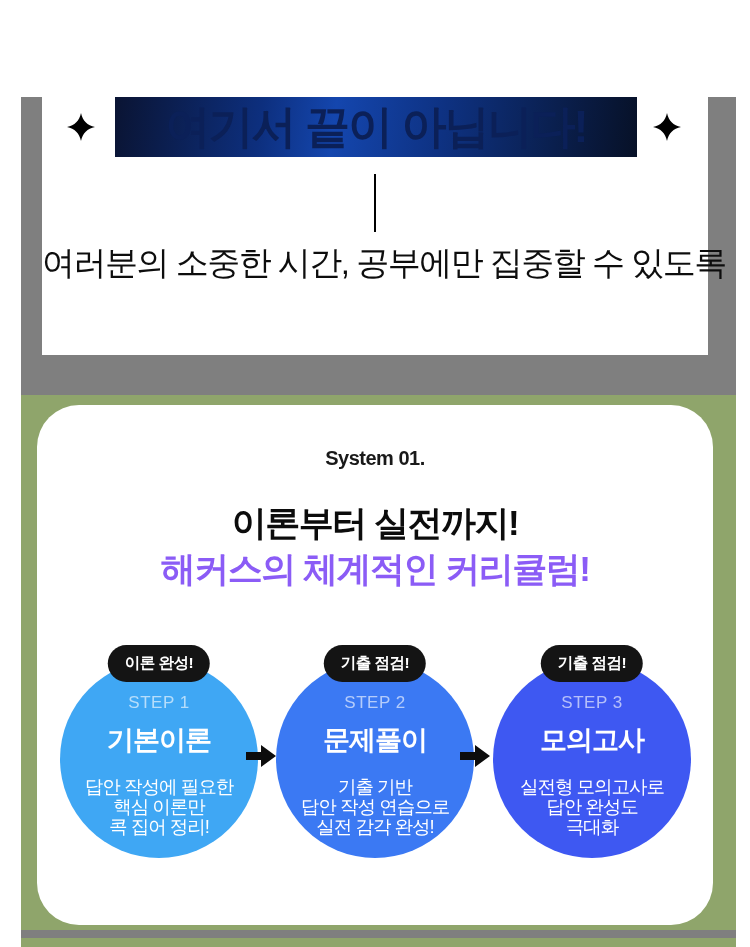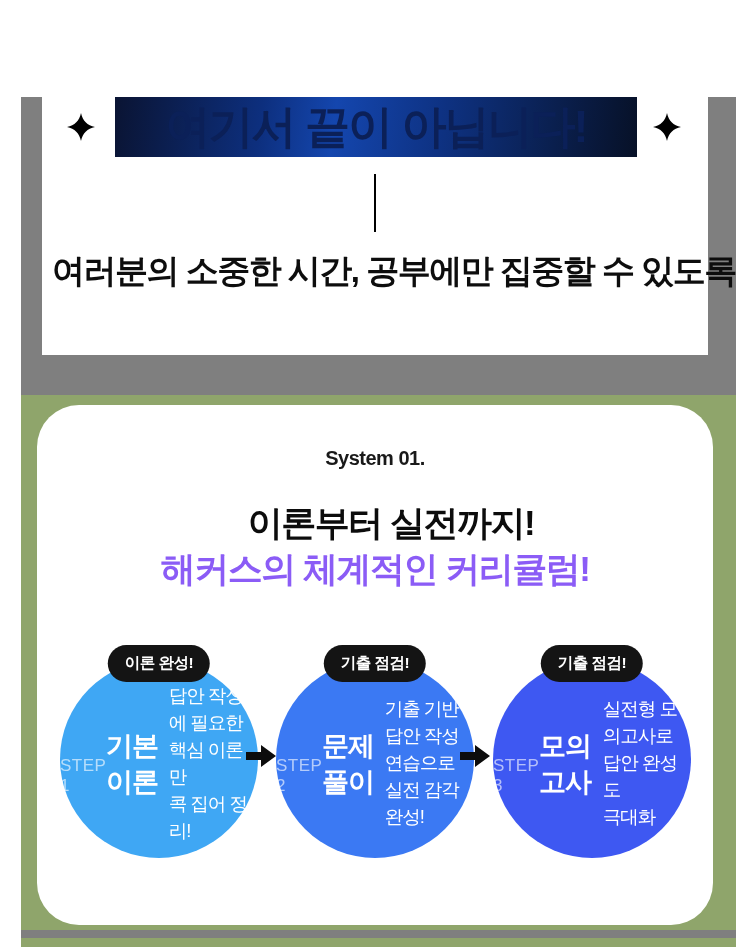--- a/index.html
+++ b/index.html
@@ -22,56 +22,56 @@
     font-size: 45px; font-weight: 900; letter-spacing: -2px;
     color: #0b2058; white-space: nowrap;
   }
   .sparkle { position: absolute; top: 16px; width: 28px; height: 28px; }
   .sparkle.left { left: 25px; }
   .sparkle.right { right: 27px; }
 
   .vline { position: absolute; left: 50%; top: 77px; width: 2px; height: 58px; background: #000000; transform: translateX(-50%); }
 
   .intro-line1 {
-    position: absolute; left: 0; top: 152px; width: 100%;
-    text-align: center; font-size: 33px; font-weight: 700; color: #0d0d0d; letter-spacing: -1.5px; white-space: nowrap; margin-left: 10px;
+    position: absolute; left: 0; top: 144px; width: 100%;
+    text-align: center; font-size: 33px; font-weight: 400; color: #0d0d0d; letter-spacing: -1.5px; white-space: nowrap;
   }
   .intro-line2 {
     position: absolute; left: 0; top: 198px; width: 100%;
     text-align: center; font-size: 42px; font-weight: 900; color: #000000; letter-spacing: -1.5px; white-space: nowrap;
   }
 
   
   .green-section { position: absolute; left: 21px; top: 395px; width: 715px; height: 552px; background: #8fa56b; }
   .gray-stripe { position: absolute; left: 21px; top: 930px; width: 715px; height: 8px; background: #7f7f7f; }
 
   .card {
     position: absolute; left: 37px; top: 405px; width: 676px; height: 520px;
     background: #ffffff; border-radius: 42px;
   }
   .sys-label { position: absolute; top: 42px; width: 100%; text-align: center; font-size: 20px; font-weight: 700; color: #191919; letter-spacing: -0.5px; }
-  .sys-h1 { position: absolute; top: 95px; width: 100%; text-align: center; font-size: 35px; font-weight: 800; color: #0c0c0c; letter-spacing: -1.5px; margin-left: 16px; }
+  .sys-h1 { position: absolute; top: 95px; width: 100%; text-align: center; font-size: 35px; font-weight: 800; color: #0c0c0c; letter-spacing: -1.5px; }
   .sys-h2 { position: absolute; top: 141px; width: 100%; text-align: center; font-size: 35px; font-weight: 800; letter-spacing: -1.5px; }
 
   .step-circle {
     position: absolute; top: 255px; width: 198px; height: 198px; border-radius: 50%;
-    display: flex; flex-direction: row; align-items: center; 
+    display: flex; flex-direction: column; align-items: center; text-align: center;
   }
   .step-circle.c1 { left: 23px; }
   .step-circle.c2 { left: 239px; }
   .step-circle.c3 { left: 456px; }
 
   .badge {
     position: absolute; top: -15px; left: 50%; transform: translateX(-50%);
     background: #141414; color: #ffffff; font-size: 15.5px; font-weight: 700;
     padding: 8px 17px; border-radius: 19px; white-space: nowrap; letter-spacing: -0.5px;
   }
   .step-label { margin-top: 33px; font-size: 17px; font-weight: 400; color: rgba(255,255,255,0.62); letter-spacing: 0.5px; }
   .step-title { margin-top: 9px; font-size: 27px; font-weight: 800; color: #ffffff; letter-spacing: -1px; }
-  .step-desc { margin-top: 7px; font-size: 18.5px; font-weight: 400; color: #ffffff; line-height: 27px; letter-spacing: -1px; white-space: pre-line; }
+  .step-desc { margin-top: 19px; font-size: 18.5px; font-weight: 400; color: #ffffff; line-height: 20px; letter-spacing: -1px; white-space: pre-line; }
 
   .flow-arrow { position: absolute; top: 340px; width: 30px; height: 22px; }
   .flow-arrow.a1 { left: 209px; }
   .flow-arrow.a2 { left: 423px; }
 </style>
 </head>
 <body>
 
 <div class="stage">
 

